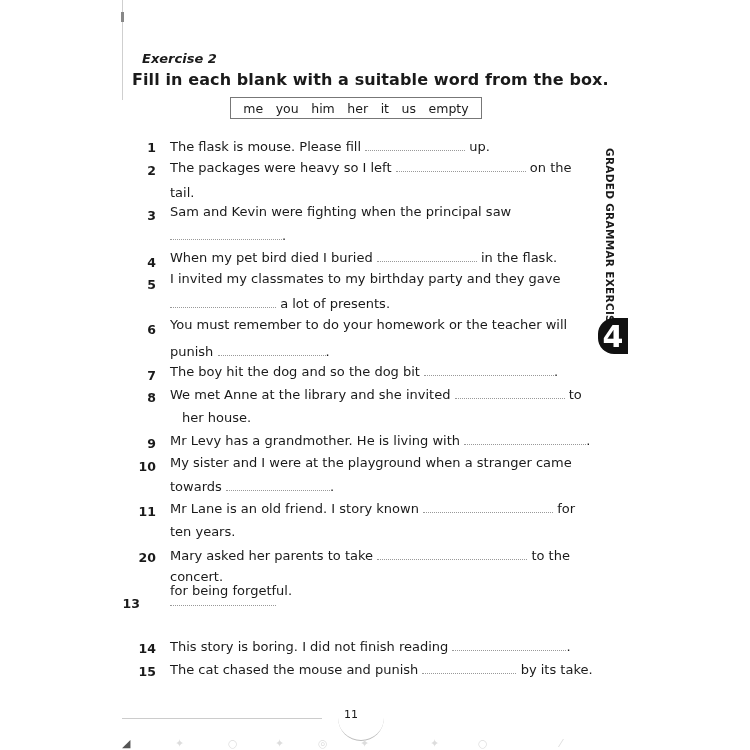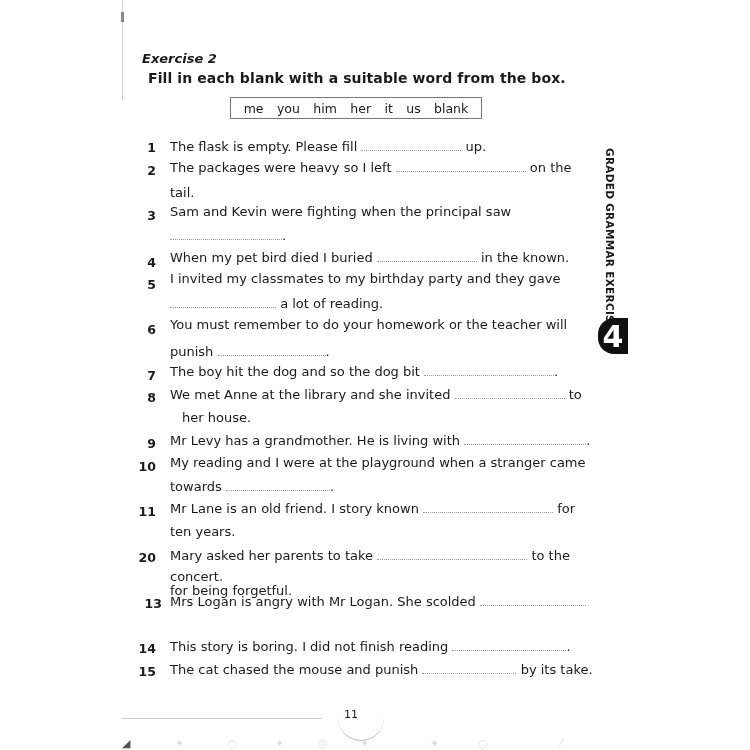--- a/index.html
+++ b/index.html
@@ -1,21 +1,21 @@
 <!DOCTYPE html>
 <html><head>
 <meta charset="utf-8">
 <style>
   html, body { margin:0; padding:0; background:#ffffff; }
   body { width:750px; height:750px; position:relative; overflow:hidden;
          font-family:"DejaVu Sans", sans-serif; color:#1a1a1a; }
   .edge-line { position:absolute; left:122px; top:0; width:1px; height:100px; background:#cfcfcf; }
   .edge-tick { position:absolute; left:121px; top:12px; width:3px; height:10px; background:#888; }
   .ex-title { position:absolute; left:142px; top:51px; font-size:13px; font-weight:bold; font-style:italic; }
-  .instr { position:absolute; left:148px; top:70px; font-size:14px; font-weight:bold; letter-spacing:0.1px; }
+  .instr { position:absolute; left:132px; top:70px; font-size:16px; font-weight:bold; letter-spacing:0.1px; }
   .wordbox { position:absolute; left:230px; top:97px; width:252px; height:22px; border:1px solid #777;
              display:flex; align-items:center; justify-content:space-around; padding:0 6px; box-sizing:border-box; }
   .wordbox span { font-size:12.5px; }
   .q { position:absolute; font-size:13px; white-space:nowrap; }
   .qnum { position:absolute; font-size:12.5px; font-weight:bold; width:22px; text-align:right; }
   .blank { display:inline-block; border-bottom:1px dotted #999; height:12px; vertical-align:baseline; }
   .side-label { position:absolute; left:604px; top:148px; font-size:10.5px; font-weight:bold;
                 writing-mode:vertical-rl; letter-spacing:0.3px; }
   .badge { position:absolute; left:598px; top:318px; width:30px; height:36px; background:#111;
            border-radius:16px 0 0 16px; color:#fff; font-weight:bold; font-size:30px;
@@ -35,69 +35,69 @@
 <div class="ex-title">Exercise 2</div>
 <div class="instr">Fill in each blank with a suitable word from the box.</div>
 
 <div class="wordbox">
   <span>me</span>
   <span>you</span>
   <span>him</span>
   <span>her</span>
   <span>it</span>
   <span>us</span>
-  <span>blank</span>
+  <span>empty</span>
 </div>
 
 <div class="qnum" style="left:134px;top:140px">1</div>
-<div class="q" style="left:170px;top:138px"><span>The flask is empty. Please fill</span> <span class="blank" style="width:100px"></span> <span>up.</span></div>
+<div class="q" style="left:170px;top:138px"><span>The flask is mouse. Please fill</span> <span class="blank" style="width:100px"></span> <span>up.</span></div>
 
 <div class="qnum" style="left:134px;top:163px">2</div>
 <div class="q" style="left:170px;top:159px"><span>The packages were heavy so I left</span> <span class="blank" style="width:130px"></span> <span>on the</span></div>
 <div class="q" style="left:170px;top:185px">tail.</div>
 
 <div class="qnum" style="left:134px;top:208px">3</div>
 <div class="q" style="left:170px;top:204px">Sam and Kevin were fighting when the principal saw</div>
 <div class="q" style="left:170px;top:227px"><span class="blank" style="width:112px"></span><span>.</span></div>
 
 <div class="qnum" style="left:134px;top:255px">4</div>
-<div class="q" style="left:170px;top:249px"><span>When my pet bird died I buried</span> <span class="blank" style="width:100px"></span> <span>in the known.</span></div>
+<div class="q" style="left:170px;top:249px"><span>When my pet bird died I buried</span> <span class="blank" style="width:100px"></span> <span>in the flask.</span></div>
 
 <div class="qnum" style="left:134px;top:277px">5</div>
 <div class="q" style="left:170px;top:271px">I invited my classmates to my birthday party and they gave</div>
-<div class="q" style="left:170px;top:295px"><span class="blank" style="width:106px"></span> <span>a lot of reading.</span></div>
+<div class="q" style="left:170px;top:295px"><span class="blank" style="width:106px"></span> <span>a lot of presents.</span></div>
 
 <div class="qnum" style="left:134px;top:322px">6</div>
 <div class="q" style="left:170px;top:317px">You must remember to do your homework or the teacher will</div>
 <div class="q" style="left:170px;top:343px"><span>punish</span> <span class="blank" style="width:108px"></span><span>.</span></div>
 
 <div class="qnum" style="left:134px;top:368px">7</div>
 <div class="q" style="left:170px;top:363px"><span>The boy hit the dog and so the dog bit</span> <span class="blank" style="width:130px"></span><span>.</span></div>
 
 <div class="qnum" style="left:134px;top:390px">8</div>
 <div class="q" style="left:170px;top:386px"><span>We met Anne at the library and she invited</span> <span class="blank" style="width:110px"></span> <span>to</span></div>
 <div class="q" style="left:182px;top:410px">her house.</div>
 
 <div class="qnum" style="left:134px;top:436px">9</div>
 <div class="q" style="left:170px;top:432px"><span>Mr Levy has a grandmother. He is living with</span> <span class="blank" style="width:122px"></span><span>.</span></div>
 
 <div class="qnum" style="left:134px;top:459px">10</div>
-<div class="q" style="left:170px;top:455px">My reading and I were at the playground when a stranger came</div>
+<div class="q" style="left:170px;top:455px">My sister and I were at the playground when a stranger came</div>
 <div class="q" style="left:170px;top:478px"><span>towards</span> <span class="blank" style="width:104px"></span><span>.</span></div>
 
 <div class="qnum" style="left:134px;top:504px">11</div>
 <div class="q" style="left:170px;top:500px"><span>Mr Lane is an old friend. I story known</span> <span class="blank" style="width:130px"></span> <span>for</span></div>
 <div class="q" style="left:170px;top:524px">ten years.</div>
 
 <div class="qnum" style="left:134px;top:550px">20</div>
 <div class="q" style="left:170px;top:547px"><span>Mary asked her parents to take</span> <span class="blank" style="width:150px"></span> <span>to the</span></div>
 <div class="q" style="left:170px;top:569px">concert.</div>
 
-<div class="qnum" style="left:140px;top:596px">13</div>
-<div class="q" style="left:170px;top:593px"><span>Mrs Logan is angry with Mr Logan. She scolded</span> <span class="blank" style="width:106px"></span></div>
+<div class="qnum" style="left:118px;top:596px">13</div>
+<div class="q" style="left:170px;top:593px"> <span class="blank" style="width:106px"></span></div>
 <div class="q" style="left:170px;top:583px">for being forgetful.</div>
 
 <div class="qnum" style="left:134px;top:641px">14</div>
 <div class="q" style="left:170px;top:638px"><span>This story is boring. I did not finish reading</span> <span class="blank" style="width:114px"></span><span>.</span></div>
 
 <div class="qnum" style="left:134px;top:664px">15</div>
 <div class="q" style="left:170px;top:661px"><span>The cat chased the mouse and punish</span> <span class="blank" style="width:94px"></span> <span>by its take.</span></div>
 
 <div class="side-label">GRADED GRAMMAR EXERCISES</div>
 <div class="badge">4</div>

